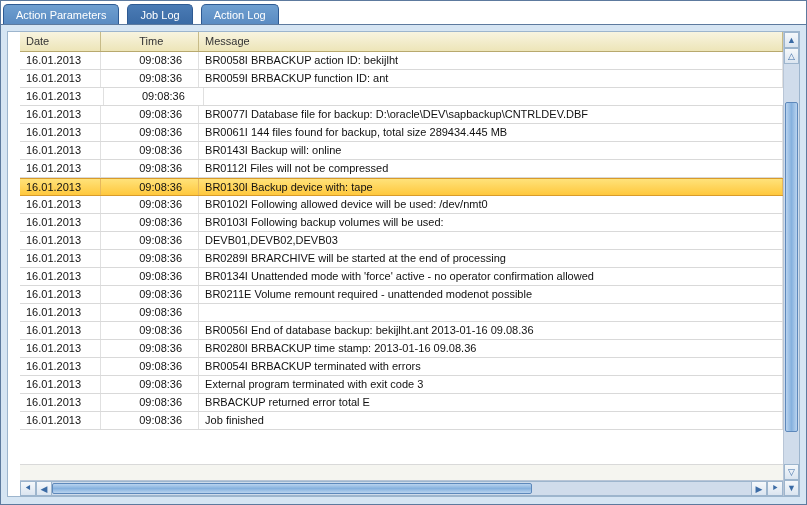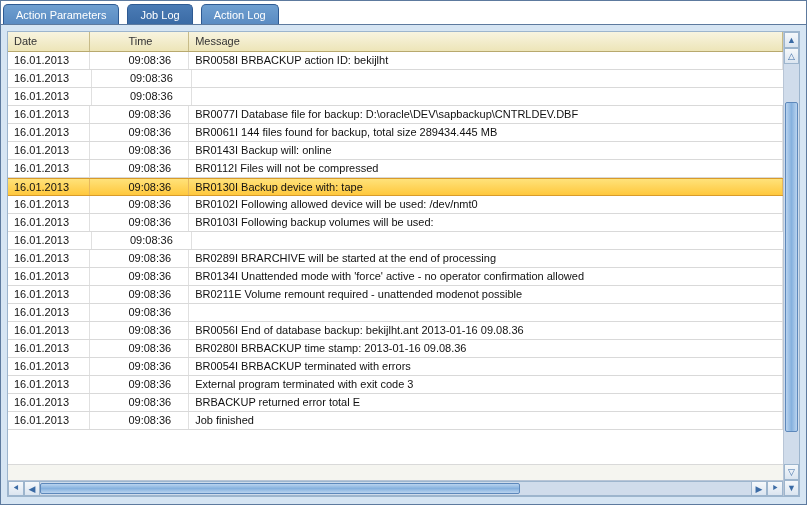--- a/index.html
+++ b/index.html
@@ -150,21 +150,21 @@
     border-top:1px solid #9db5cd;border-bottom:1px solid #9db5cd;
   }
   .hscroll .thumb {
     position:absolute; top:1px; bottom:1px;
     left:0; width:480px;
     background: linear-gradient(#b9d3ef,#86b1de,#b9d3ef);
     border:1px solid #5d88bb; border-radius:2px;
   }
   .inner {
     position:absolute;top:0;left:0;right:16px;bottom:0;
-    display:flex;flex-direction:column;
+    display:flex;flex-direction:column;padding-left:12px;
   }
 </style>
 </head>
 <body>
 
 <div class="tabbar">
   <div class="tab inactive">Action Parameters</div>
   <div class="tab">Job Log</div>
   <div class="tab inactive">Action Log</div>
 </div>
@@ -181,20 +181,21 @@
 
       <div class="grid-body" id="grid-body">
           <div class="row">
             <div class="cell col-date">16.01.2013</div>
             <div class="cell col-time">09:08:36</div>
             <div class="cell col-msg">BR0058I BRBACKUP action ID: bekijlht</div>
           </div>
           <div class="row">
             <div class="cell col-date">16.01.2013</div>
             <div class="cell col-time">09:08:36</div>
+            <div class="cell col-msg">BR0059I BRBACKUP function ID: ant</div>
           </div>
           <div class="row">
             <div class="cell col-date">16.01.2013</div>
             <div class="cell col-time">09:08:36</div>
           </div>
           <div class="row">
             <div class="cell col-date">16.01.2013</div>
             <div class="cell col-time">09:08:36</div>
             <div class="cell col-msg">BR0077I Database file for backup: D:\oracle\DEV\sapbackup\CNTRLDEV.DBF</div>
           </div>
@@ -224,20 +225,21 @@
             <div class="cell col-msg">BR0102I Following allowed device will be used: /dev/nmt0</div>
           </div>
           <div class="row">
             <div class="cell col-date">16.01.2013</div>
             <div class="cell col-time">09:08:36</div>
             <div class="cell col-msg">BR0103I Following backup volumes will be used:</div>
           </div>
           <div class="row">
             <div class="cell col-date">16.01.2013</div>
             <div class="cell col-time">09:08:36</div>
+            <div class="cell col-msg">DEVB01,DEVB02,DEVB03</div>
           </div>
           <div class="row">
             <div class="cell col-date">16.01.2013</div>
             <div class="cell col-time">09:08:36</div>
             <div class="cell col-msg">BR0289I BRARCHIVE will be started at the end of processing</div>
           </div>
           <div class="row">
             <div class="cell col-date">16.01.2013</div>
             <div class="cell col-time">09:08:36</div>
             <div class="cell col-msg">BR0134I Unattended mode with 'force' active - no operator confirmation allowed</div>

